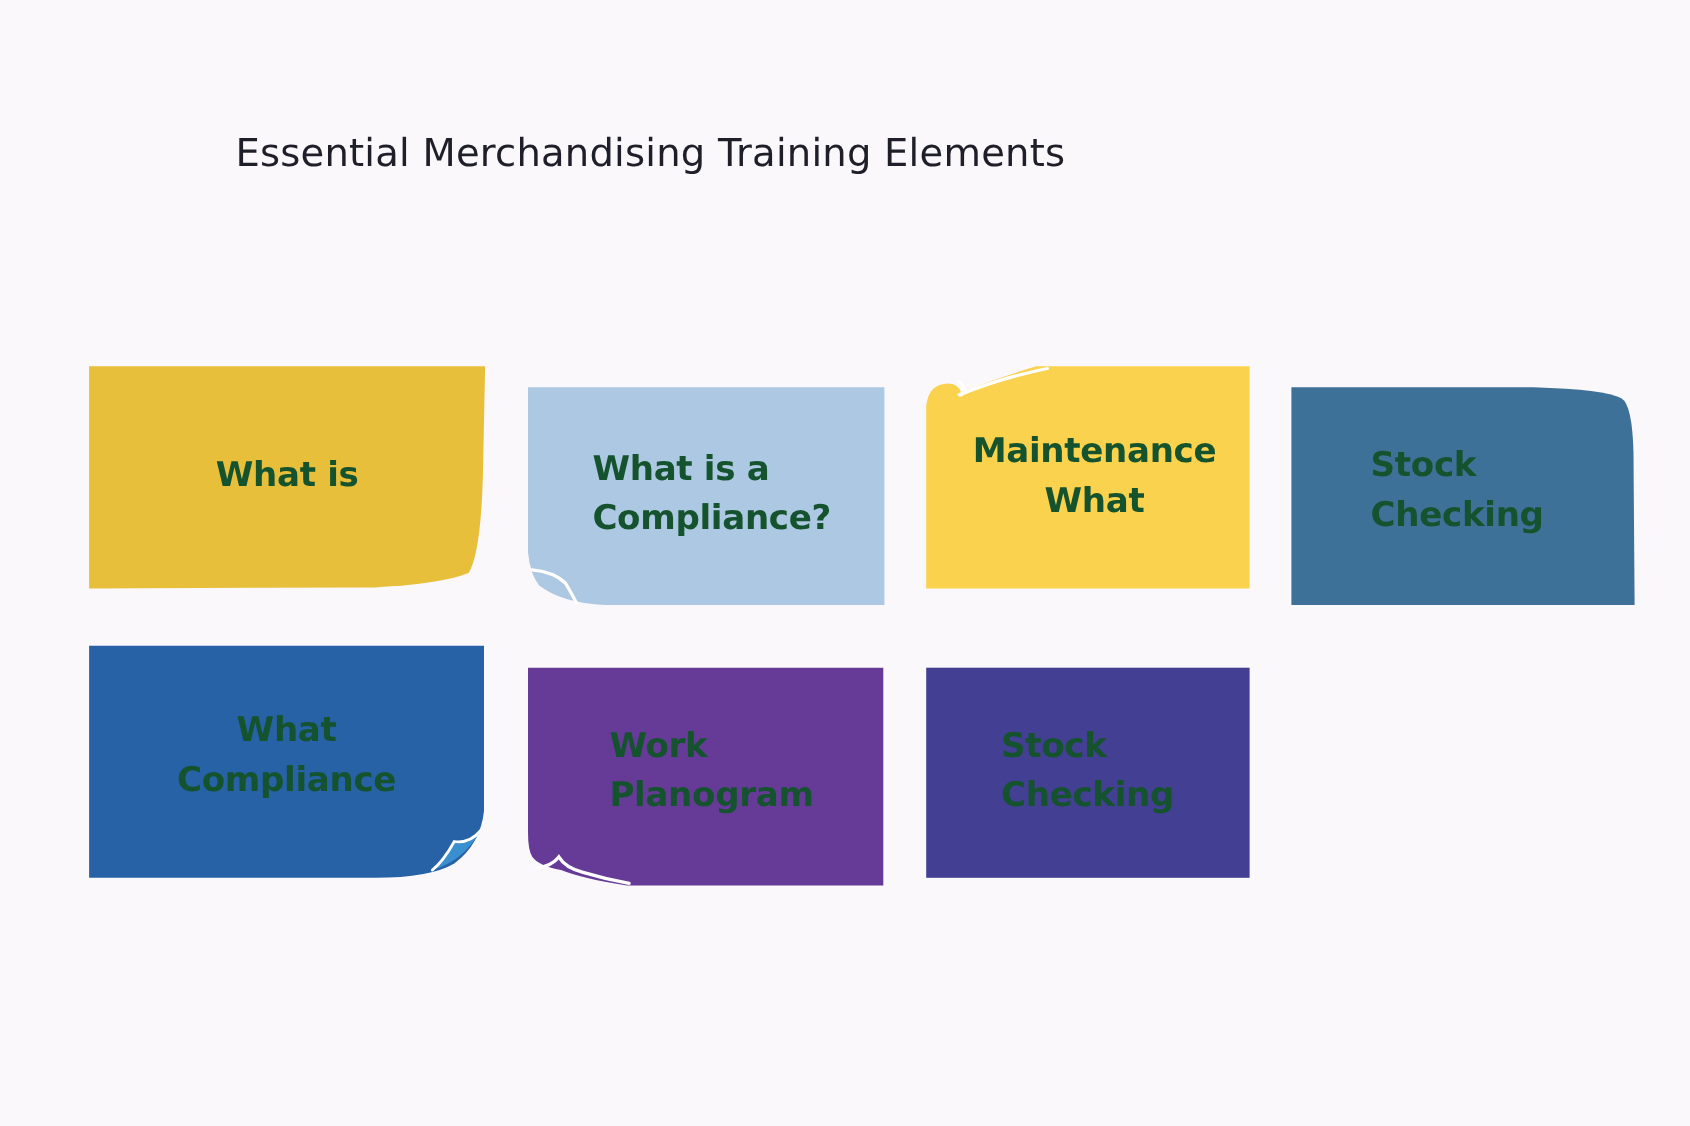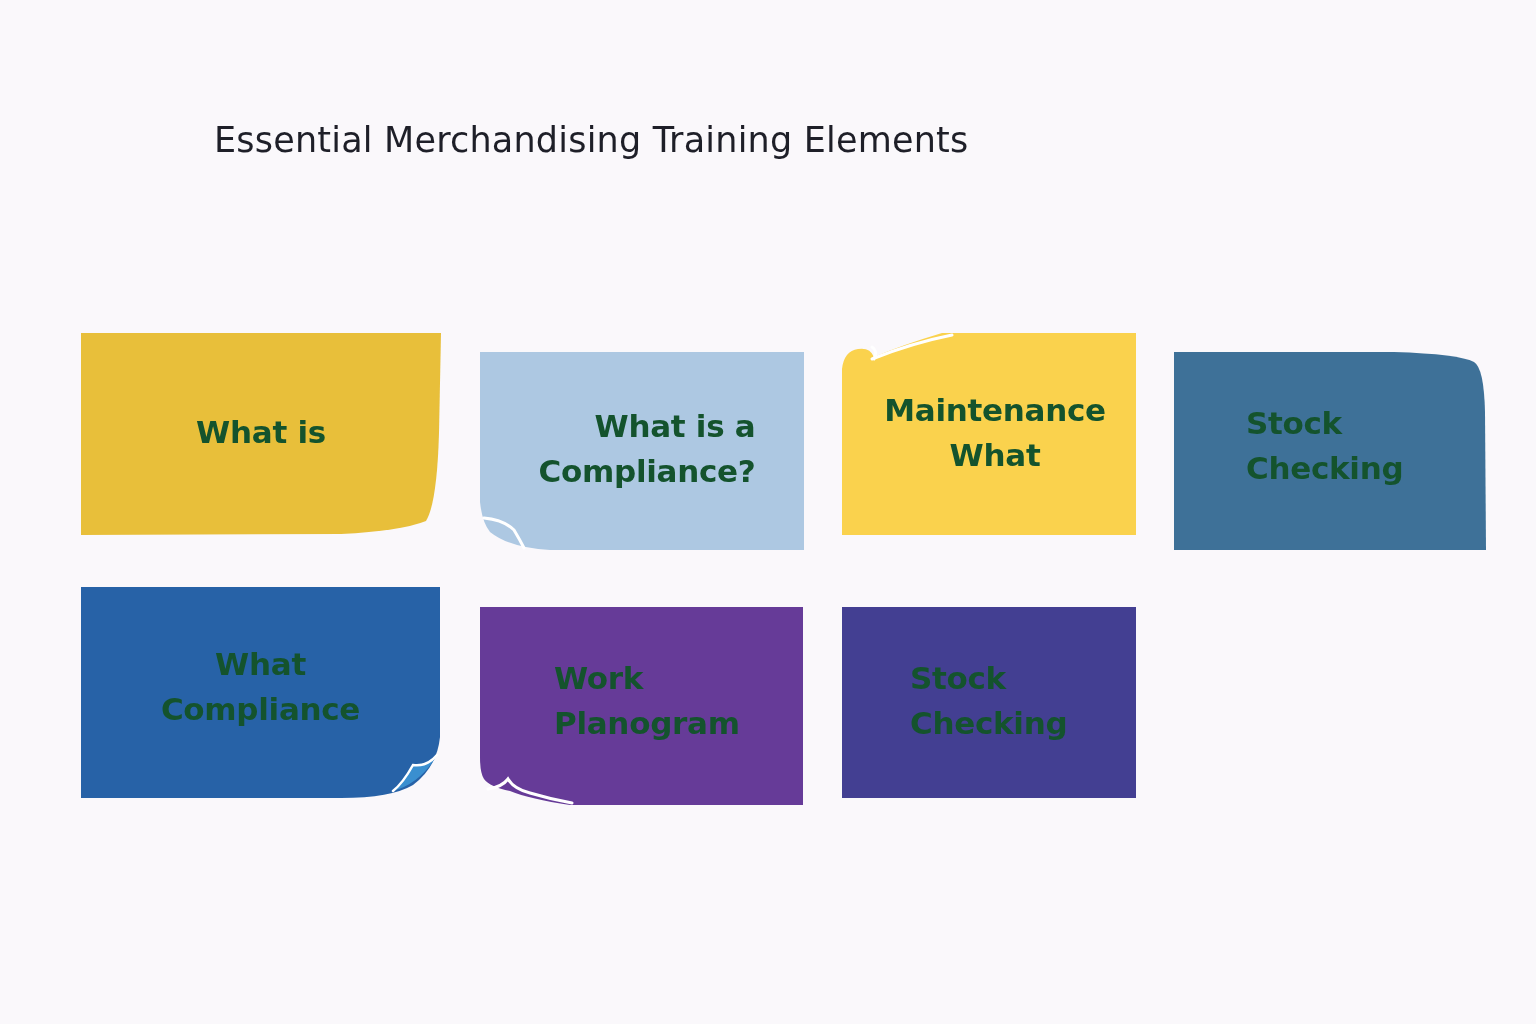--- a/index.html
+++ b/index.html
@@ -63,21 +63,21 @@
   <div class="label" style="text-align:center; margin-top:-4px;">
     <span>What is</span>
   </div>
 </div>
 
 <div class="card" style="left:480px; top:352px; width:324px; height:198px; align-items:center;">
   <svg class="shape" viewBox="0 0 324 198" preserveAspectRatio="none">
     <path d="M0,0 L324,0 L324,198 L70,198 Q30,196 10,180 Q2,170 0,150 Z" fill="#adc8e2"></path>
     <path d="M4,166 Q24,168 34,178 Q40,188 44,196" fill="none" stroke="#ffffff" stroke-width="3" stroke-linecap="round"></path>
   </svg>
-  <div class="label" style="text-align:right; margin-top:-4px; padding-left:10px;">
+  <div class="label" style="text-align:left; margin-top:-4px; padding-left:10px;">
     <span>What is a</span>
     <span>Compliance?</span>
   </div>
 </div>
 
 <div class="card" style="left:842px; top:333px; width:294px; height:202px; align-items:center;">
   <svg class="shape" viewBox="0 0 294 202" preserveAspectRatio="none">
     <path d="M100,0 L294,0 L294,202 L0,202 L0,36 Q2,18 16,16 Q28,14 32,24 Q60,12 100,0 Z" fill="#fad24d"></path>
     <path d="M32,26 Q36,18 30,14 M30,26 Q70,10 110,2" fill="none" stroke="#ffffff" stroke-width="3" stroke-linecap="round"></path>
   </svg>

